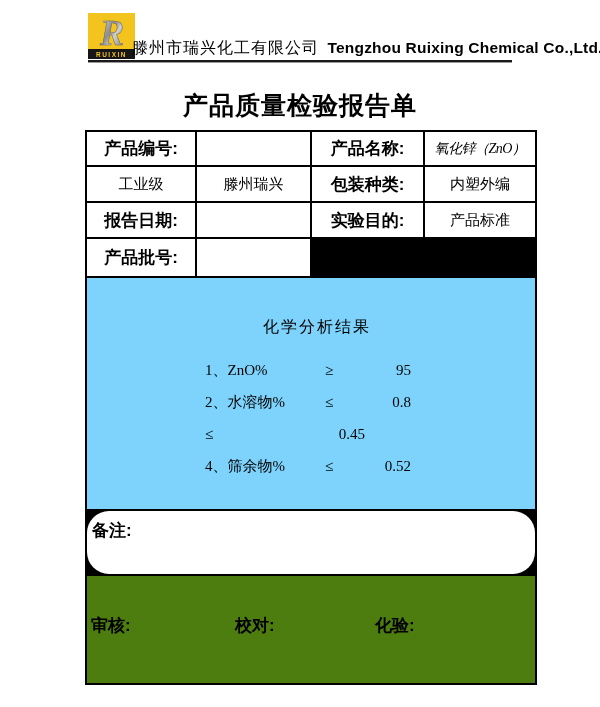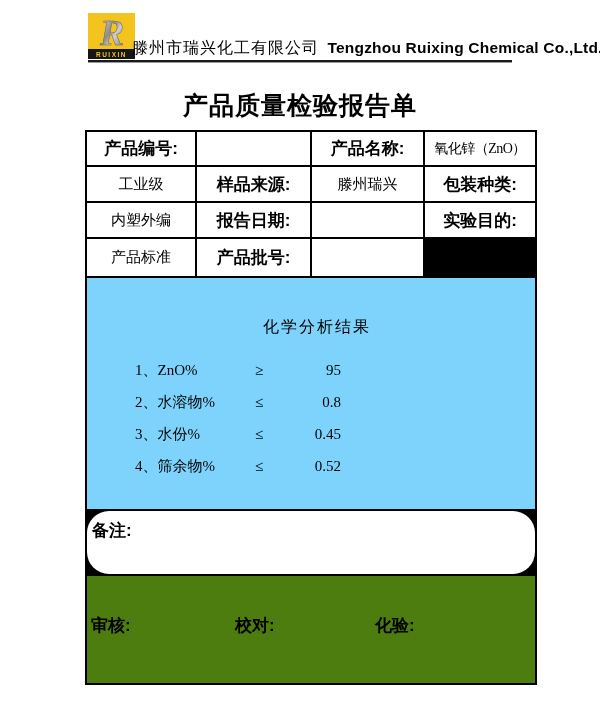--- a/index.html
+++ b/index.html
@@ -59,34 +59,34 @@
   .cell {
     background:#fff;
     display:flex; align-items:center; justify-content:center;
     overflow:hidden; white-space:nowrap;
   }
   .lbl { font-weight:bold; font-size:17px; }
   .val {
     font-family:"Liberation Serif","DejaVu Serif",serif;
     font-size:15px;
   }
-  .val-tight { font-size:14px; letter-spacing:-0.5px; }
+  .val-tight { font-size:14px; letter-spacing:-0.5px;font-style:italic; }
   .span4 { grid-column:1 / -1; }
 
   
   .analysis-cell {
     background:#7dd3fc; display:block;
     padding-top:39px;
     font-family:"Liberation Serif","DejaVu Serif",serif;
   }
   .analysis-heading {
     text-align:center; font-size:16px; letter-spacing:2px;
     position:relative; left:6px;
   }
-  .analysis-items { margin:16px 0 0 48px; }
+  .analysis-items { margin:16px 0 0 118px; }
   .analysis-row {
     display:grid; grid-template-columns:120px 40px 46px;
     height:32px; line-height:32px;
     font-size:15px;
   }
   .an-op  { text-align:left; }
   .an-val { text-align:right; }
 
   
   .remarks-cell {
@@ -134,21 +134,20 @@
   <div class="title">产品质量检验报告单</div>
 
   <div class="report-table">
 
     <div class="cell lbl">产品编号:</div>
     <div class="cell val"></div>
     <div class="cell lbl">产品名称:</div>
     <div class="cell val val-tight">氧化锌（ZnO）</div>
 
     <div class="cell val">工业级</div>
-    <div class="cell lbl">样品来源:</div>
     <div class="cell val">滕州瑞兴</div>
 
     <div class="cell lbl">包装种类:</div>
     <div class="cell val">内塑外编</div>
     <div class="cell lbl">报告日期:</div>
     <div class="cell val"></div>
 
     <div class="cell lbl">实验目的:</div>
     <div class="cell val">产品标准</div>
     <div class="cell lbl">产品批号:</div>
@@ -161,21 +160,20 @@
           <span class="an-name">1、ZnO%</span>
           <span class="an-op">≥</span>
           <span class="an-val">95</span>
         </div>
         <div class="analysis-row">
           <span class="an-name">2、水溶物%</span>
           <span class="an-op">≤</span>
           <span class="an-val">0.8</span>
         </div>
         <div class="analysis-row">
-          <span class="an-name">3、水份%</span>
           <span class="an-op">≤</span>
           <span class="an-val">0.45</span>
         </div>
         <div class="analysis-row">
           <span class="an-name">4、筛余物%</span>
           <span class="an-op">≤</span>
           <span class="an-val">0.52</span>
         </div>
       </div>
     </div>

